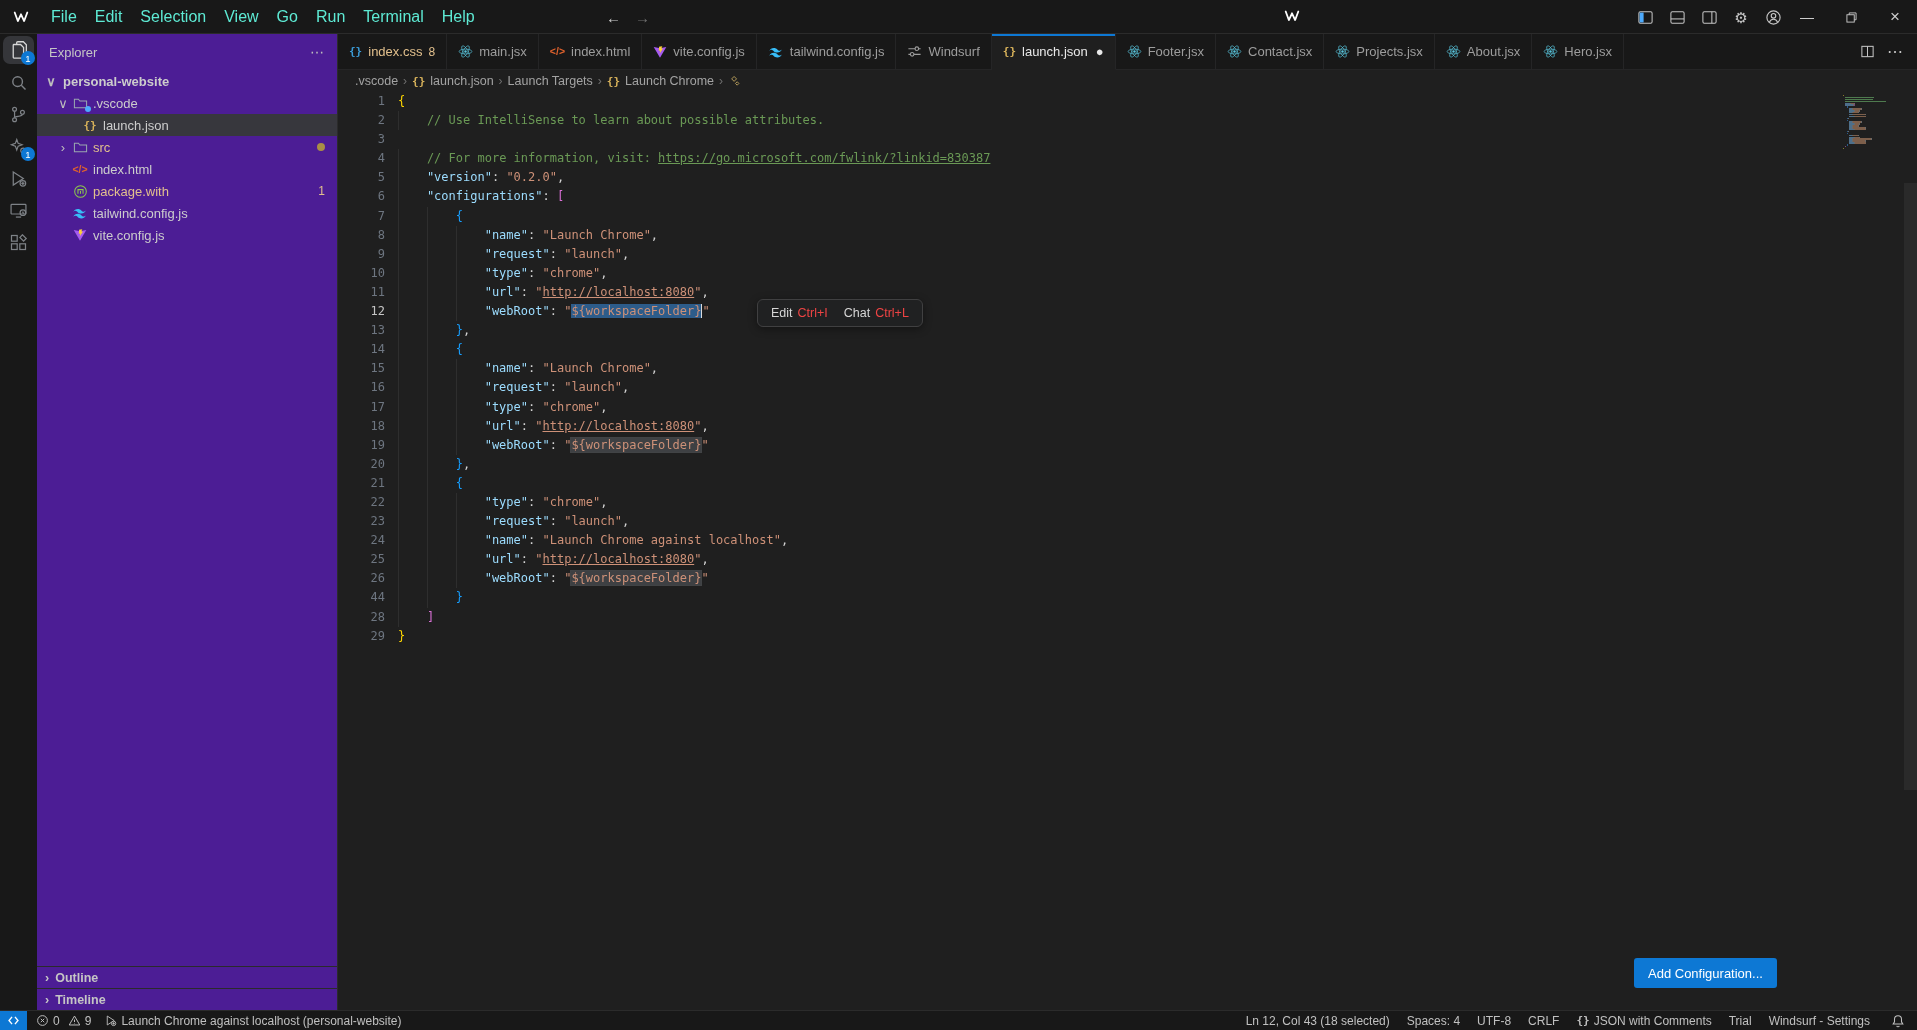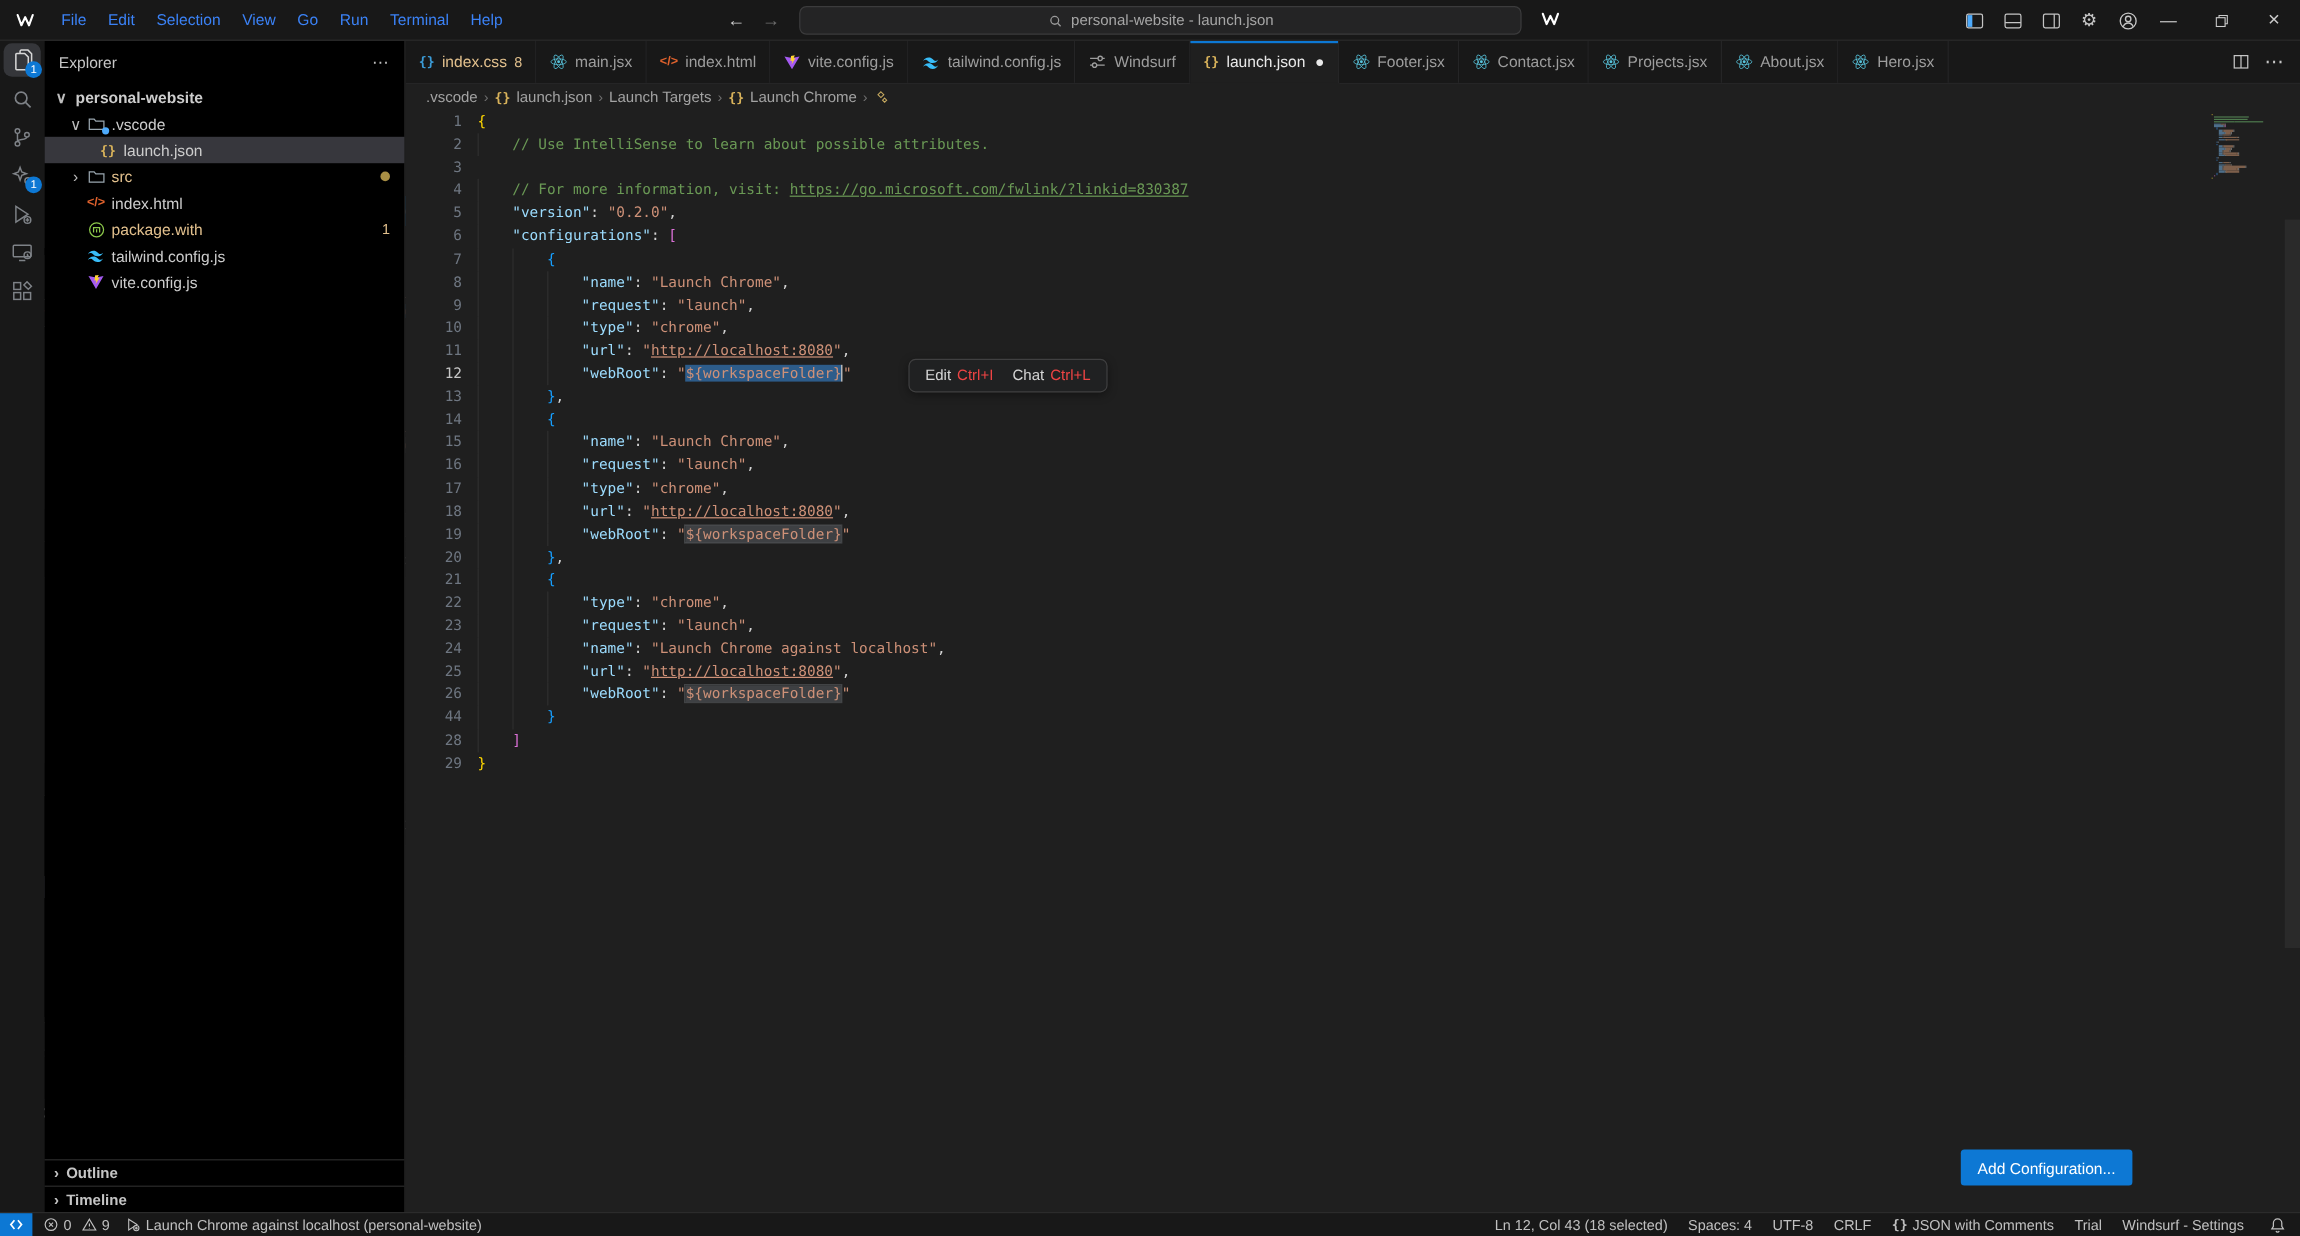--- a/index.html
+++ b/index.html
@@ -5,21 +5,21 @@
   * { margin:0; padding:0; box-sizing:border-box; }
   html,body { width:1917px; height:1030px; overflow:hidden; background:#1f1f1f;
     font-family:"Liberation Sans", sans-serif; color:#cccccc; user-select:none; }
   .icon { display:inline-flex; align-items:center; justify-content:center; line-height:1; }
 
   
   .titlebar { position:fixed; left:0; top:0; width:1917px; height:34px; background:#181818;
     border-bottom:1px solid #2b2b2b; display:flex; align-items:center; z-index:60; }
   .logo-box { width:42px; display:flex; justify-content:center; }
   .menus { display:flex; }
-  .menu-item { padding:0 9px; font-size:13px; color:#3b82f6; height:34px; display:flex; align-items:center; cursor:default; }
+  .menu-item { padding:0 9px; font-size:16px; color:#5eead4; height:34px; display:flex; align-items:center; cursor:default; }
   .nav-arrows { position:absolute; left:606px; top:0; height:34px; display:flex; align-items:center; gap:14px; font-size:15px; }
   .nav-back { color:#cfcfcf; } .nav-fwd { color:#707070; }
   .searchbox { position:absolute; left:666px; top:5px; width:602px; height:24px; background:#242425;
     border:1px solid #3b3b3c; border-radius:6px; display:flex; align-items:center; justify-content:center;
     gap:7px; font-size:12.5px; color:#a6a6a6; }
   .w-mark { position:absolute; left:1283px; top:7px; }
   .tb-right { position:absolute; right:132px; top:0; height:34px; display:flex; align-items:center; gap:8px; color:#c5c5c5; }
   .tb-right .icon { width:24px; height:24px; }
   .win-controls { position:absolute; right:0; top:0; height:34px; display:flex; }
   .win-btn { width:44px; height:34px; display:flex; align-items:center; justify-content:center; font-size:14px; color:#cccccc; }
@@ -27,21 +27,21 @@
   
   .activitybar { position:fixed; left:0; top:34px; width:37px; height:976px; background:#181818; z-index:40; }
   .ab-item { position:relative; width:37px; height:32px; display:flex; align-items:center; justify-content:center; color:#7e8287; }
   .ab-item.active { color:#d7d7d7; }
   .ab-item.active .ab-pill { position:absolute; inset:2px 3px; background:#35363a; border-radius:7px; }
   .ab-item > svg, .ab-item > .icon { position:relative; }
   .ab-badge { position:absolute; right:2px; bottom:1px; min-width:14px; height:14px; border-radius:8px;
     background:#0d78d4; color:#fff; font-size:9.5px; display:flex; align-items:center; justify-content:center; z-index:2; }
 
   
-  .sidebar { position:fixed; left:37px; top:34px; width:301px; height:976px; background:#000000;
+  .sidebar { position:fixed; left:37px; top:34px; width:301px; height:976px; background:#4c1d95;
     border-right:1px solid #2b2b2b; z-index:30; }
   .sb-header { height:36px; display:flex; align-items:center; padding:0 12px; font-size:13px; color:#c5c5c5; }
   .sb-header .more { margin-left:auto; color:#bdbdbd; font-size:14px; letter-spacing:1px; }
   .tree-row { position:relative; height:22px; display:flex; align-items:center; font-size:13px; color:#cccccc; cursor:default; }
   .tree-row.selected { background:#37373d; }
   .tree-row .chev { width:16px; display:flex; justify-content:center; color:#bdbdbd; flex:none; }
   .tree-row .ficon { width:18px; display:flex; justify-content:center; flex:none; position:relative; }
   .tree-row .lbl { margin-left:4px; white-space:nowrap; }
   .tree-row .lbl.gold { color:#e2c08d; }
   .tree-row .right { margin-left:auto; margin-right:12px; color:#e2c08d; font-size:12px; }
@@ -122,29 +122,20 @@
       <span class="menu-item">View</span>
       <span class="menu-item">Go</span>
       <span class="menu-item">Run</span>
       <span class="menu-item">Terminal</span>
       <span class="menu-item">Help</span>
     </div>
   <div class="nav-arrows">
     <span class="nav-back">←</span>
     <span class="nav-fwd">→</span>
   </div>
-  <div class="searchbox">
-    <span class="icon">
-      <svg width="13" height="13" viewBox="0 0 24 24" fill="none" stroke="#9a9a9a" stroke-width="2">
-          <circle cx="11" cy="11" r="6"></circle>
-          <path d="M15.5 15.5L20 20"></path>
-        </svg>
-    </span>
-    <span>personal-website - launch.json</span>
-  </div>
   <span class="w-mark icon">
     <svg width="18" height="18" viewBox="0 0 20 20" fill="none" stroke="#ffffff" stroke-width="2" stroke-linecap="round" stroke-linejoin="round">
         <path d="M3 5l3.5 9.5L10 7l3.5 7.5L17 5"></path>
       </svg>
   </span>
   <div class="tb-right">
     <span class="icon">
       <svg width="17" height="17" viewBox="0 0 18 18" fill="none" stroke="currentColor" stroke-width="1.1">
           <rect x="2" y="3" width="14" height="12" rx="1.5"></rect>
           <rect x="2.8" y="3.8" width="4.2" height="10.4" fill="#4daafc" stroke="none"></rect>

